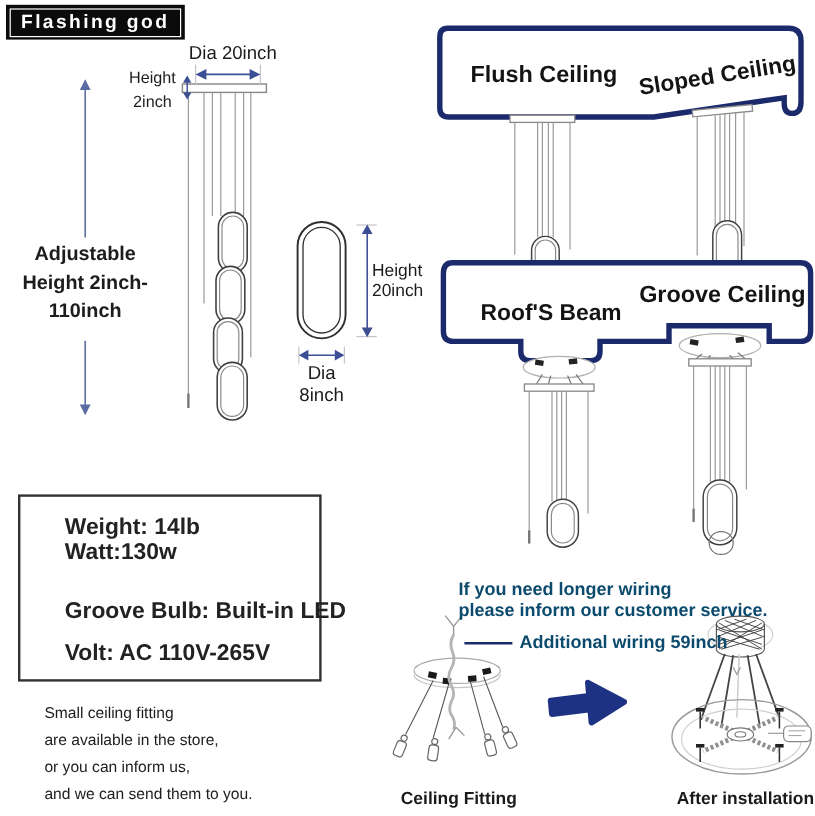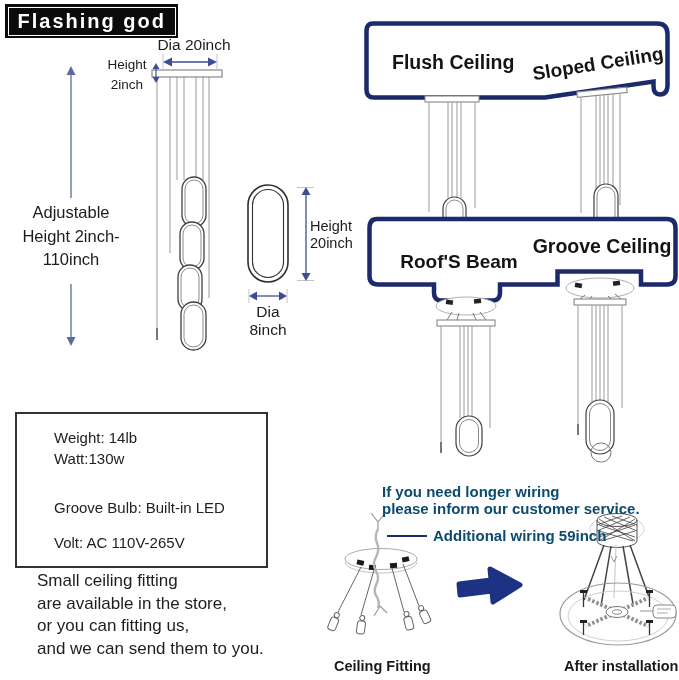--- a/index.html
+++ b/index.html
@@ -5,40 +5,40 @@
   html,body { margin:0; padding:0; background:#fff; }
   #canvas {
     position:relative; width:679px; height:680px; background:#fff;
     font-family:"Liberation Sans", sans-serif; overflow:hidden;
   }
   .abs { position:absolute; }
   svg.layer { position:absolute; left:0; top:0; width:679px; height:680px; }
   
   .logo-box { left:5px; top:4px; background:#0b0b0b; padding:2.5px; }
   .logo-inner { border:1.5px solid #fff; padding:2px 9px; }
-  .logo-text { color:#fff; font-weight:bold; font-size:20px; letter-spacing:2px; white-space:nowrap; }
+  .logo-text { color:#fff; font-weight:bold; font-size:16px; letter-spacing:2px; white-space:nowrap; }
   
   .dim { color:#1c1c1c; }
   .dia20 { left:152px; top:36px; width:84px; text-align:center; font-size:15.5px; }
   .h2 { left:104px; top:55px; width:46px; text-align:center; font-size:13.5px; line-height:20px; }
-  .adj { left:8px; top:201px; width:126px; text-align:center; font-size:16.5px; line-height:23.5px; }
+  .adj { left:8px; top:201px; width:126px; text-align:center; font-size:16.5px; line-height:23.5px;font-weight:bold; }
   .h20 { left:310px; top:218px; width:54px; text-align:left; font-size:14.5px; line-height:17px; }
   .dia8 { left:236px; top:303px; width:64px; text-align:center; font-size:15.5px; }
   
   .cap { font-weight:bold; color:#141414; white-space:nowrap; }
   .flush { left:392px; top:51px; width:120px; text-align:center; font-size:19.5px; }
   .sloped { left:528px; top:53px; width:140px; text-align:center; font-size:19px; transform:rotate(-9deg); }
-  .beam { left:400px; top:251px; width:118px; text-align:center; font-size:19px; }
+  .beam { left:400px; top:251px; width:118px; text-align:right; font-size:19px; }
   .groove { left:532px; top:235px; width:140px; text-align:center; font-size:19.5px; }
   
   .specs-box { left:15px; top:412px; width:249px; height:152px; border:2px solid #333; }
-  .spec-line { position:absolute; left:37px; font-size:15px; color:#222; white-space:nowrap; }
+  .spec-line { position:absolute; left:37px; font-size:19px; color:#222; white-space:nowrap;font-weight:bold; }
   .s0 { top:15px; } .s1 { top:36px; } .s2 { top:85px; } .s3 { top:120px; }
   
-  .note { left:37px; top:570px; font-size:17px; line-height:22.5px; color:#1d1d1d; }
+  .note { left:37px; top:583px; font-size:13px; line-height:22.5px; color:#1d1d1d; }
   
   .wire-txt { font-weight:bold; color:#0c4a6e; font-size:15px; white-space:nowrap; }
   .w1 { left:382px; top:483px; }
   .w2 { left:382px; top:500px; }
   .addw { left:433px; top:527px; }
   .cap2 { font-weight:bold; color:#1a1a1a; font-size:14.5px; white-space:nowrap;text-align:center; }
   .fitcap { left:334px; top:658px; }
   .instcap { left:564px; top:658px; }
 </style>
 </head>
@@ -226,21 +226,21 @@
   <div class="abs specs-box">
     <div class="spec-line s0">Weight: 14lb</div>
     <div class="spec-line s1">Watt:130w</div>
     <div class="spec-line s2">Groove Bulb: Built-in LED</div>
     <div class="spec-line s3">Volt: AC 110V-265V</div>
   </div>
 
   <div class="abs note">
     <div>Small ceiling fitting</div>
     <div>are available in the store,</div>
-    <div>or you can fitting us,</div>
+    <div>or you can inform us,</div>
     <div>and we can send them to you.</div>
   </div>
 
   <div class="abs wire-txt w1">If you need longer wiring</div>
   <div class="abs wire-txt w2">please inform our customer service.</div>
   <div class="abs wire-txt addw">Additional wiring 59inch</div>
   <div class="abs cap2 fitcap">Ceiling Fitting</div>
   <div class="abs cap2 instcap">After installation</div>
 
 </div>

